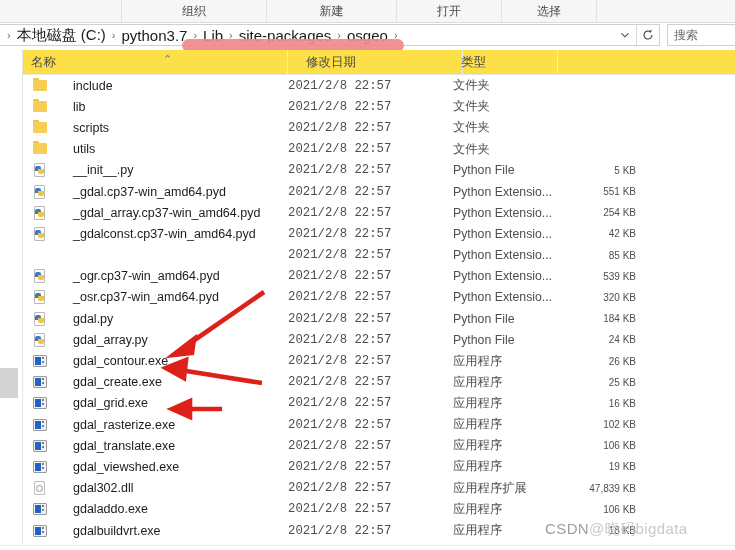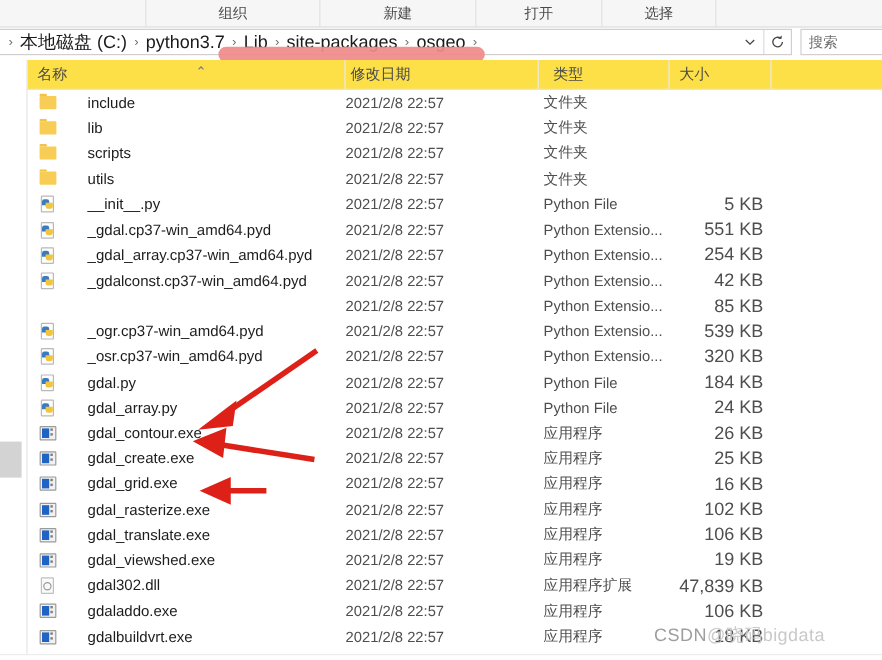--- a/index.html
+++ b/index.html
@@ -70,44 +70,44 @@
   .colhead{
     position:absolute;left:23px;top:50px;width:712px;height:24px;
     border-bottom:1px solid #e3e3e3;background:#fde047;
   }
   .ch{
     position:absolute;top:0;height:24px;display:flex;align-items:center;
     font-size:12.5px;color:#4a4a4a;box-sizing:border-box;
     border-right:1px solid #eaeaea;padding-left:8px;
   }
   .ch-name{left:0;width:265px;}
-  .ch-date{left:261px;width:165px;align-items:center;}
+  .ch-date{left:275px;width:165px;align-items:center;}
   .ch-type{left:430px;width:105px;}
   .ch-size{left:535px;width:85px;}
   .ch-blank{left:620px;width:92px;border-right:none;}
   .sortcaret{
     position:absolute;left:140px;top:3px;font-size:11px;color:#7a7a7a;
   }
 
   
   .filelist{
     position:absolute;left:23px;top:75px;width:712px;height:470px;
   }
   .row{
     position:relative;height:21.2px;display:flex;align-items:center;
     font-size:12.5px;color:#1c1c1c;
   }
   .c-name{
     position:absolute;left:0;width:265px;display:flex;align-items:center;
     white-space:nowrap;overflow:hidden;
   }
-  .c-date{position:absolute;left:265px;width:160px;color:#4e4e4e;font-size:12.3px;}
+  .c-date{position:absolute;left:265px;width:160px;color:#4e4e4e;font-size:12.3px;font-family:Liberation Mono, monospace;}
   .c-type{position:absolute;left:430px;width:105px;color:#4e4e4e;font-size:12.3px;
           white-space:nowrap;overflow:hidden;}
-  .c-size{position:absolute;left:505px;width:108px;color:#4e4e4e;font-size:15px;
+  .c-size{position:absolute;left:505px;width:108px;color:#4e4e4e;font-size:10px;
           text-align:right;}
   .fname{padding-left:25px;}
 
   
   .icon{width:16px;height:16px;flex:0 0 16px;position:relative;margin-left:9px;}
   .ic-folder{
     position:absolute;left:1px;top:2px;width:14px;height:11px;
     background:#f8cd55;border-radius:1px;
   }
   .ic-folder:after{
@@ -231,23 +231,20 @@
     <div class="ch ch-name">
       <span>名称</span>
       <span class="sortcaret">⌃</span>
     </div>
     <div class="ch ch-date">
         <span>修改日期</span>
       </div>
     <div class="ch ch-type">
         <span>类型</span>
       </div>
-    <div class="ch ch-size">
-        <span>大小</span>
-      </div>
     <div class="ch ch-blank"></div>
   </div>
 
   <div class="filelist" id="filelist">
       <div class="row">
         <span class="c-name">
           <span class="icon">
             <span class="ic-folder"></span>
           </span>
           <span class="fname">include</span>

